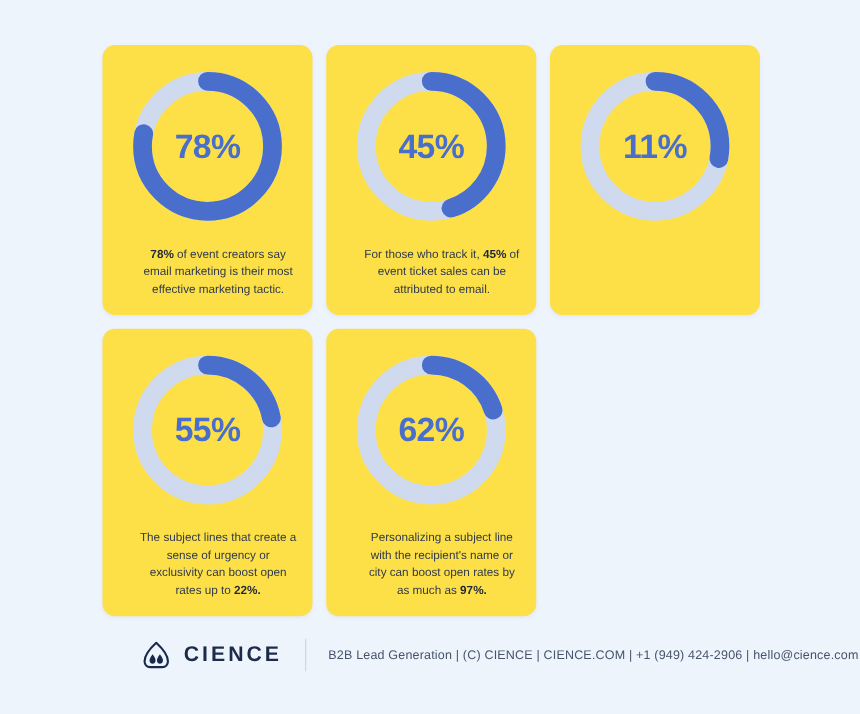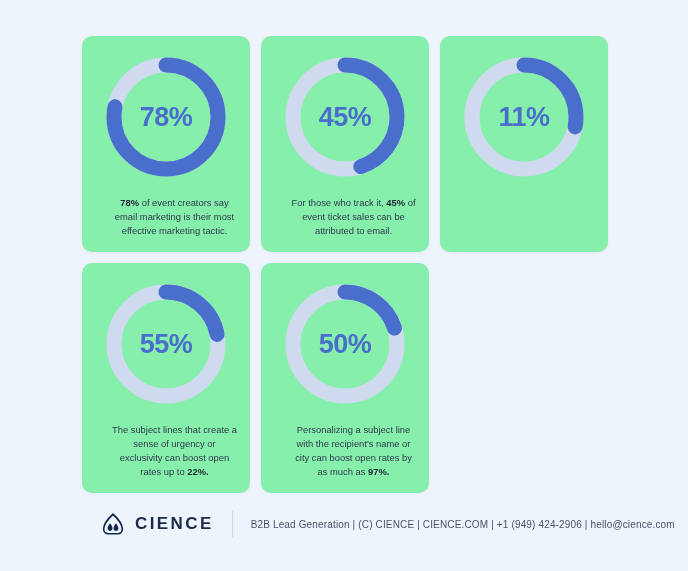--- a/index.html
+++ b/index.html
@@ -29,21 +29,21 @@
     width: 526px;
   }
   .row {
     display: flex;
     gap: 11px;
   }
   .row.row-2 { margin-top: 11px; }
 
   .card {
     width: 168px;
-    background: #86efac;
+    background: #fde047;
     border-radius: 10px;
     box-shadow: 0 1px 3px rgba(88,120,180,0.08);
     box-sizing: border-box;
     padding: 16px 12px 14px 12px;
     display: flex;
     flex-direction: column;
     align-items: center;
   }
   .card.ghost {
     background: transparent;
@@ -90,21 +90,21 @@
   
   .footer {
     position: absolute;
     left: 0;
     top: 498px;
     width: 688px;
     height: 73px;
   }
   .footer-inner {
     position: absolute;
-    left: 100px;
+    left: 112px;
     top: 13px;
     display: flex;
     align-items: center;
   }
   .logo-mark { width: 26px; height: 26px; display:block; }
   .logo-text {
     margin-left: 9px;
     font-size: 17px;
     font-weight: bold;
     letter-spacing: 2.4px;
@@ -177,21 +177,21 @@
         </div>
         <div class="caption">The subject lines that create a sense of urgency or exclusivity can boost open rates up to <b>22%.</b></div>
       </div>
 
       <div class="card">
         <div class="donut-wrap">
           <svg viewBox="0 0 130 130">
             <circle cx="65" cy="65" r="52" fill="none" stroke="#cfdaef" stroke-width="15"></circle>
             <circle class="arc" cx="65" cy="65" r="52" fill="none" stroke="#4a6ecb" stroke-width="15" stroke-linecap="round" transform="rotate(-90 65 65)" stroke-dasharray="65.34512719466771 326.7256359733385"></circle>
           </svg>
-          <div class="donut-label">50%</div>
+          <div class="donut-label">62%</div>
         </div>
         <div class="caption">Personalizing a subject line with the recipient's name or city can boost open rates by as much as <b>97%.</b></div>
       </div>
 
       <div class="card ghost"></div>
 
     </div>
   </div>
 
   <div class="footer">

